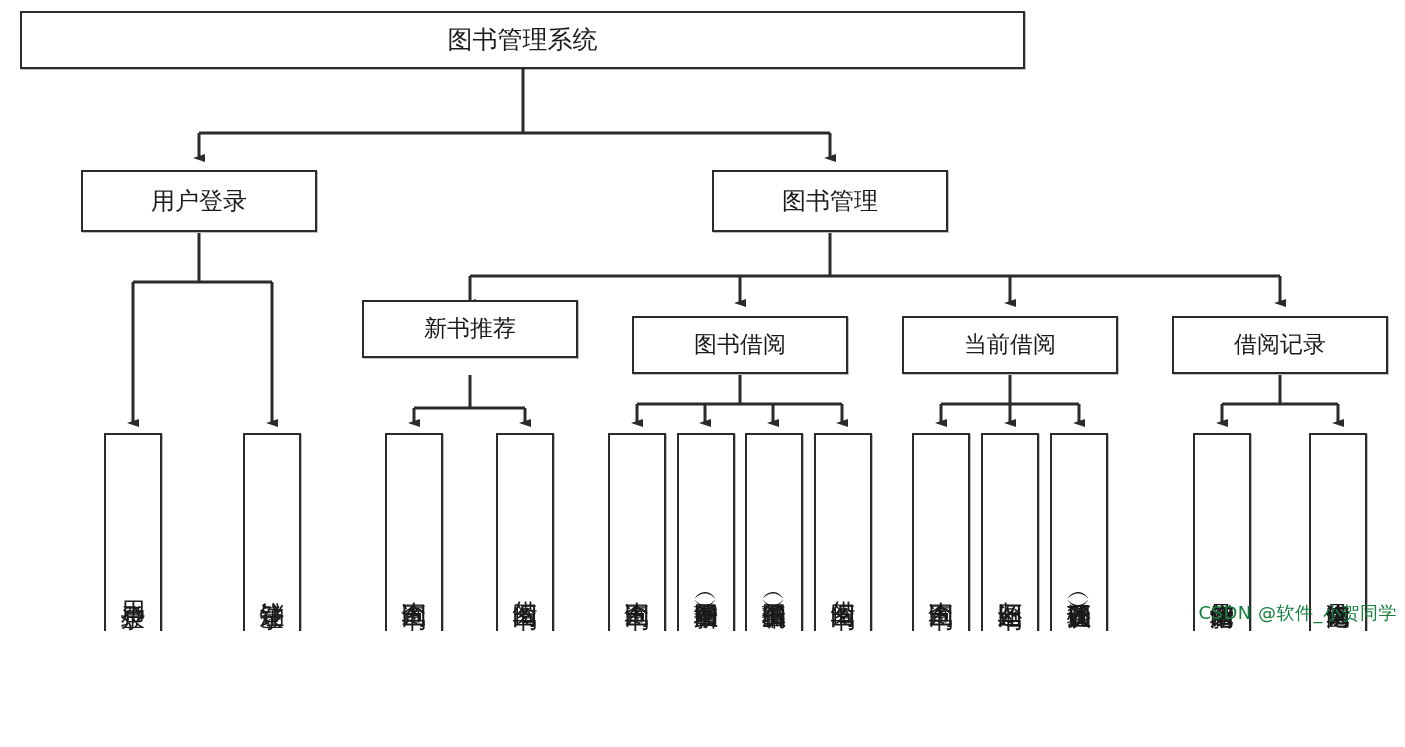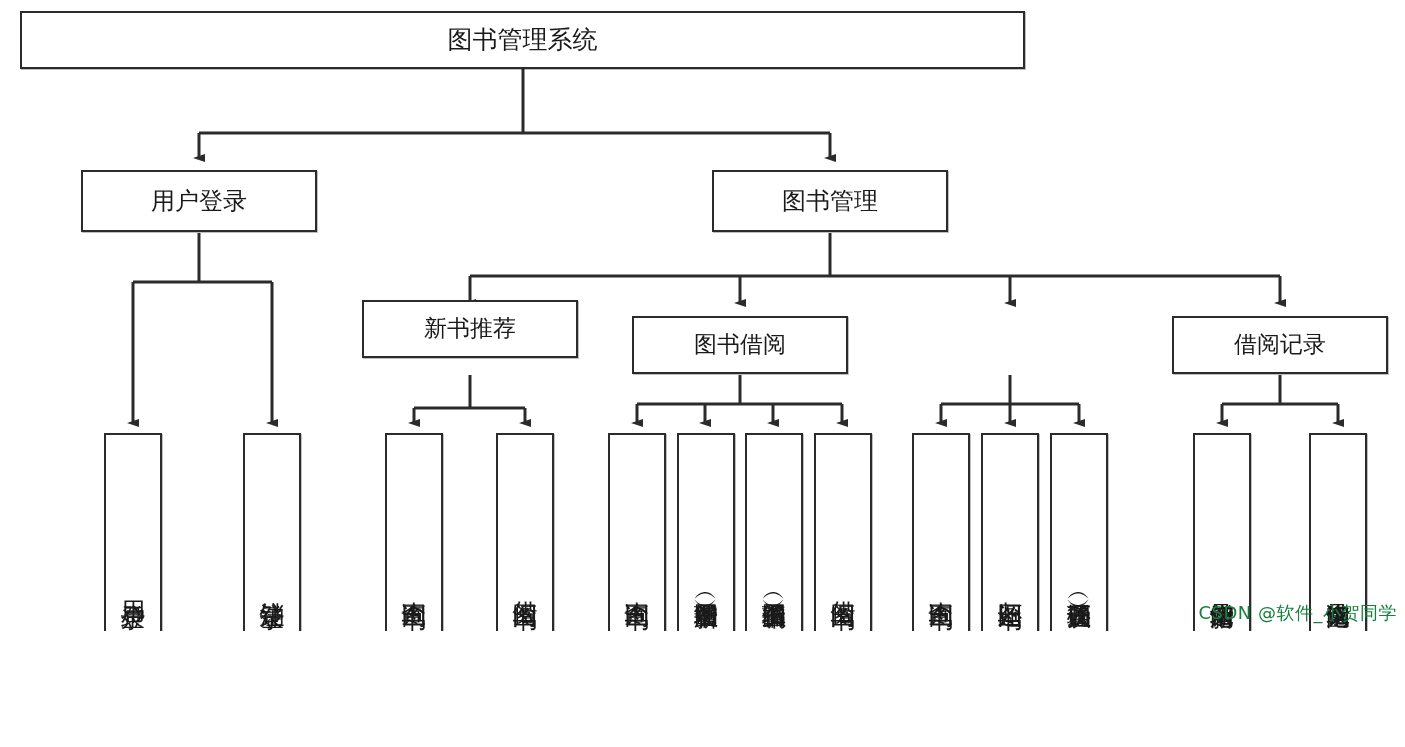--- a/index.html
+++ b/index.html
@@ -135,20 +135,23 @@
   <div class="node level2" style="left:712px; top:170px; width:236px; height:62px;">
     <span class="node-label">图书管理</span>
   </div>
 
   <div class="node level3" style="left:362px; top:300px; width:216px; height:58px;">
     <span class="node-label">新书推荐</span>
   </div>
   <div class="node level3" style="left:632px; top:316px; width:216px; height:58px;">
     <span class="node-label">图书借阅</span>
   </div>
+  <div class="node level3" style="left:902px; top:316px; width:216px; height:58px;">
+    <span class="node-label">当前借阅</span>
+  </div>
   <div class="node level3" style="left:1172px; top:316px; width:216px; height:58px;">
     <span class="node-label">借阅记录</span>
   </div>
 
   <div class="node leaf" style="left:104px; top:433px; width:58px; height:300px;">
     <span class="node-label">用户登录</span>
   </div>
   <div class="node leaf" style="left:243px; top:433px; width:58px; height:300px;">
     <span class="node-label">注销登录</span>
   </div>

